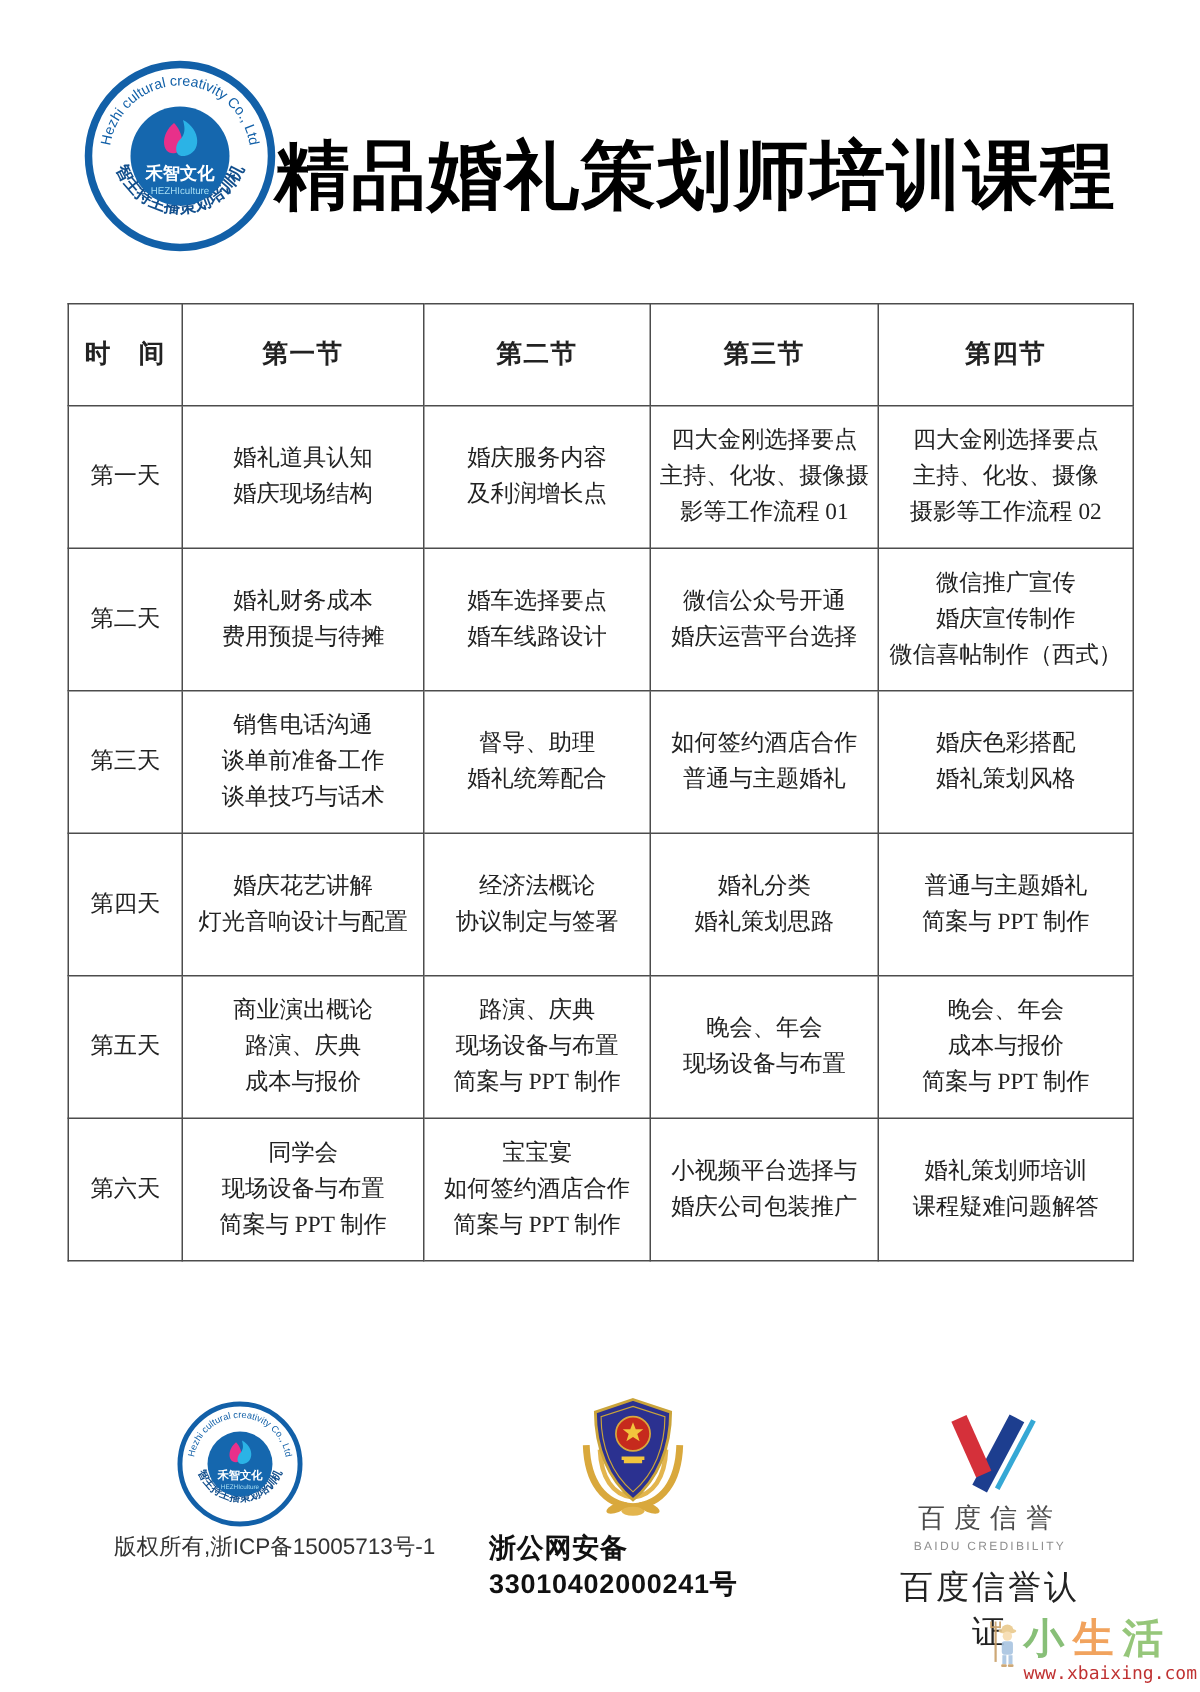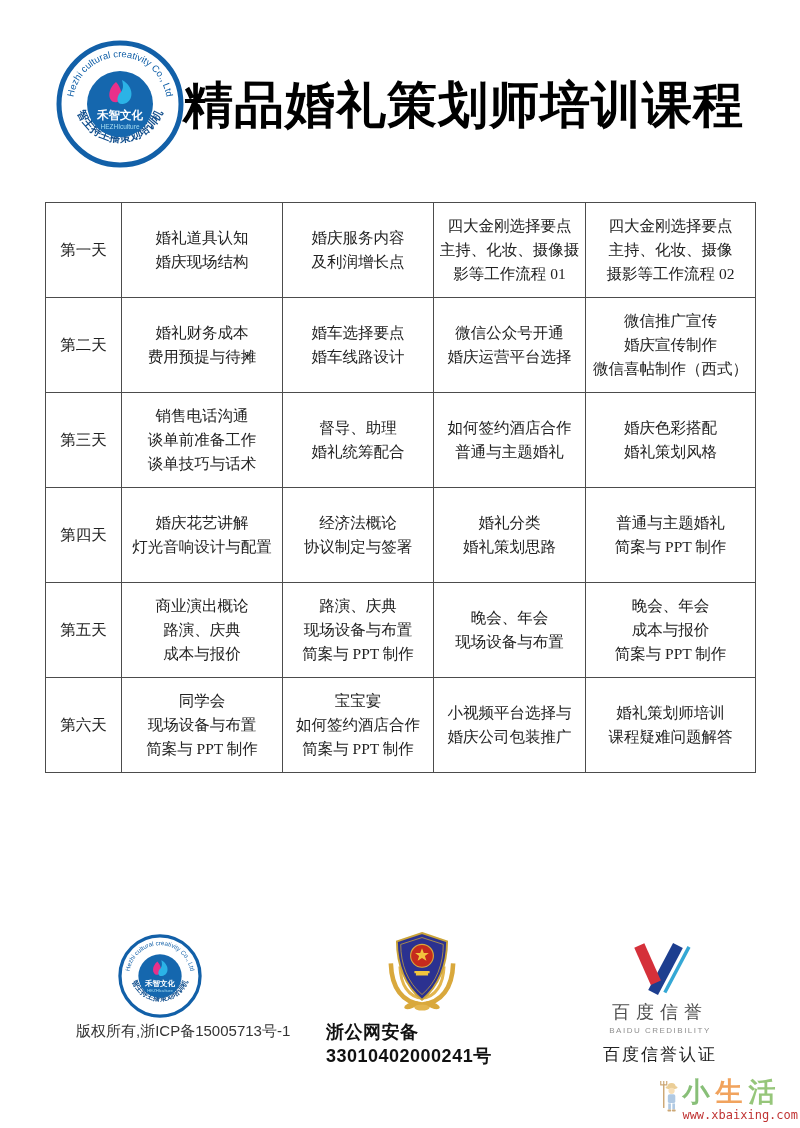--- a/index.html
+++ b/index.html
@@ -4,21 +4,21 @@
 <style>
   * { margin:0; padding:0; box-sizing:border-box; }
   html,body { width:800px; height:1128px; background:#ffffff; overflow:hidden; }
   body { position:relative; font-family:"Liberation Serif","DejaVu Serif",serif; color:#1f1f1f; }
 
   
   .brand-logo { position:absolute; }
   .brand-logo.header-pos { left:56px; top:40px; width:128px; height:128px; }
   .brand-logo.footer-pos { left:118px; top:934px; width:84px; height:84px; }
   .page-title {
-    position:absolute; left:183px; top:72px; width:575px;
+    position:absolute; left:183px; top:84px; width:575px;
     font-size:50px; font-weight:bold; color:#000; letter-spacing:1px;
     white-space:nowrap; font-family:"Liberation Serif","DejaVu Serif",serif;
   }
 
   
   table.course { position:absolute; left:45px; top:202px; width:710px;
     border-collapse:collapse; table-layout:fixed; }
   table.course td {
     border:1px solid #4c4c4c; text-align:center; vertical-align:middle;
     white-space:pre-line; font-size:15.5px; line-height:1.55; color:#222;
@@ -39,21 +39,21 @@
   .police-label {
     position:absolute; left:326px; top:1020px; width:240px;
     font-family:Liberation Sans, sans-serif;
     font-size:18px; font-weight:bold; color:#111; letter-spacing:0.5px;
   }
   .baidu-block { position:absolute; left:596px; top:940px; width:128px; text-align:center;
     font-family:"Liberation Sans","DejaVu Sans",sans-serif; }
   .baidu-icon { width:70px; height:58px; margin:0 auto; display:block; }
   .baidu-cn { font-size:18px; color:#4d4d4d; letter-spacing:6px; margin-top:2px; }
   .baidu-en { font-size:8px; color:#8f8f8f; letter-spacing:1.5px; margin-top:2px; }
-  .baidu-caption { font-size:17px; color:#222; letter-spacing:2px; margin-top:8px; }
+  .baidu-caption { font-size:22px; color:#222; letter-spacing:2px; margin-top:8px; }
 
   
   .watermark { position:absolute; left:660px; top:1062px; width:138px; height:60px;
     display:flex; align-items:flex-end; opacity:0.9; }
   .wm-text { display:flex; flex-direction:column; align-items:flex-start; }
   .wm-chars { font-size:27px; font-weight:bold; line-height:1;
     font-family:"Liberation Sans","DejaVu Sans",sans-serif; letter-spacing:6px; }
   .wm-c0 { color:#7cb96a; } .wm-c1 { color:#f09a4d; } .wm-c2 { color:#8bc06c; }
   .wm-url { font-size:12px; color:#b91c1c; margin-top:2px;
     font-family:"DejaVu Sans Mono","Liberation Mono",monospace; }
@@ -84,20 +84,27 @@
 
 <table class="course">
   <colgroup>
     <col style="width:76px">
       <col style="width:161px">
       <col style="width:151px">
     <col style="width:152px">
       <col style="width:170px">
   </colgroup>
   <tbody>
+    <tr class="head-row">
+      <td>时　间</td>
+      <td>第一节</td>
+      <td>第二节</td>
+      <td>第三节</td>
+      <td>第四节</td>
+    </tr>
     <tr class="data-row">
       <td class="day-cell">第一天</td>
       <td>婚礼道具认知
 婚庆现场结构</td>
       <td>婚庆服务内容
 及利润增长点</td>
       <td>四大金刚选择要点
 主持、化妆、摄像摄
 影等工作流程 01</td>
       <td>四大金刚选择要点

